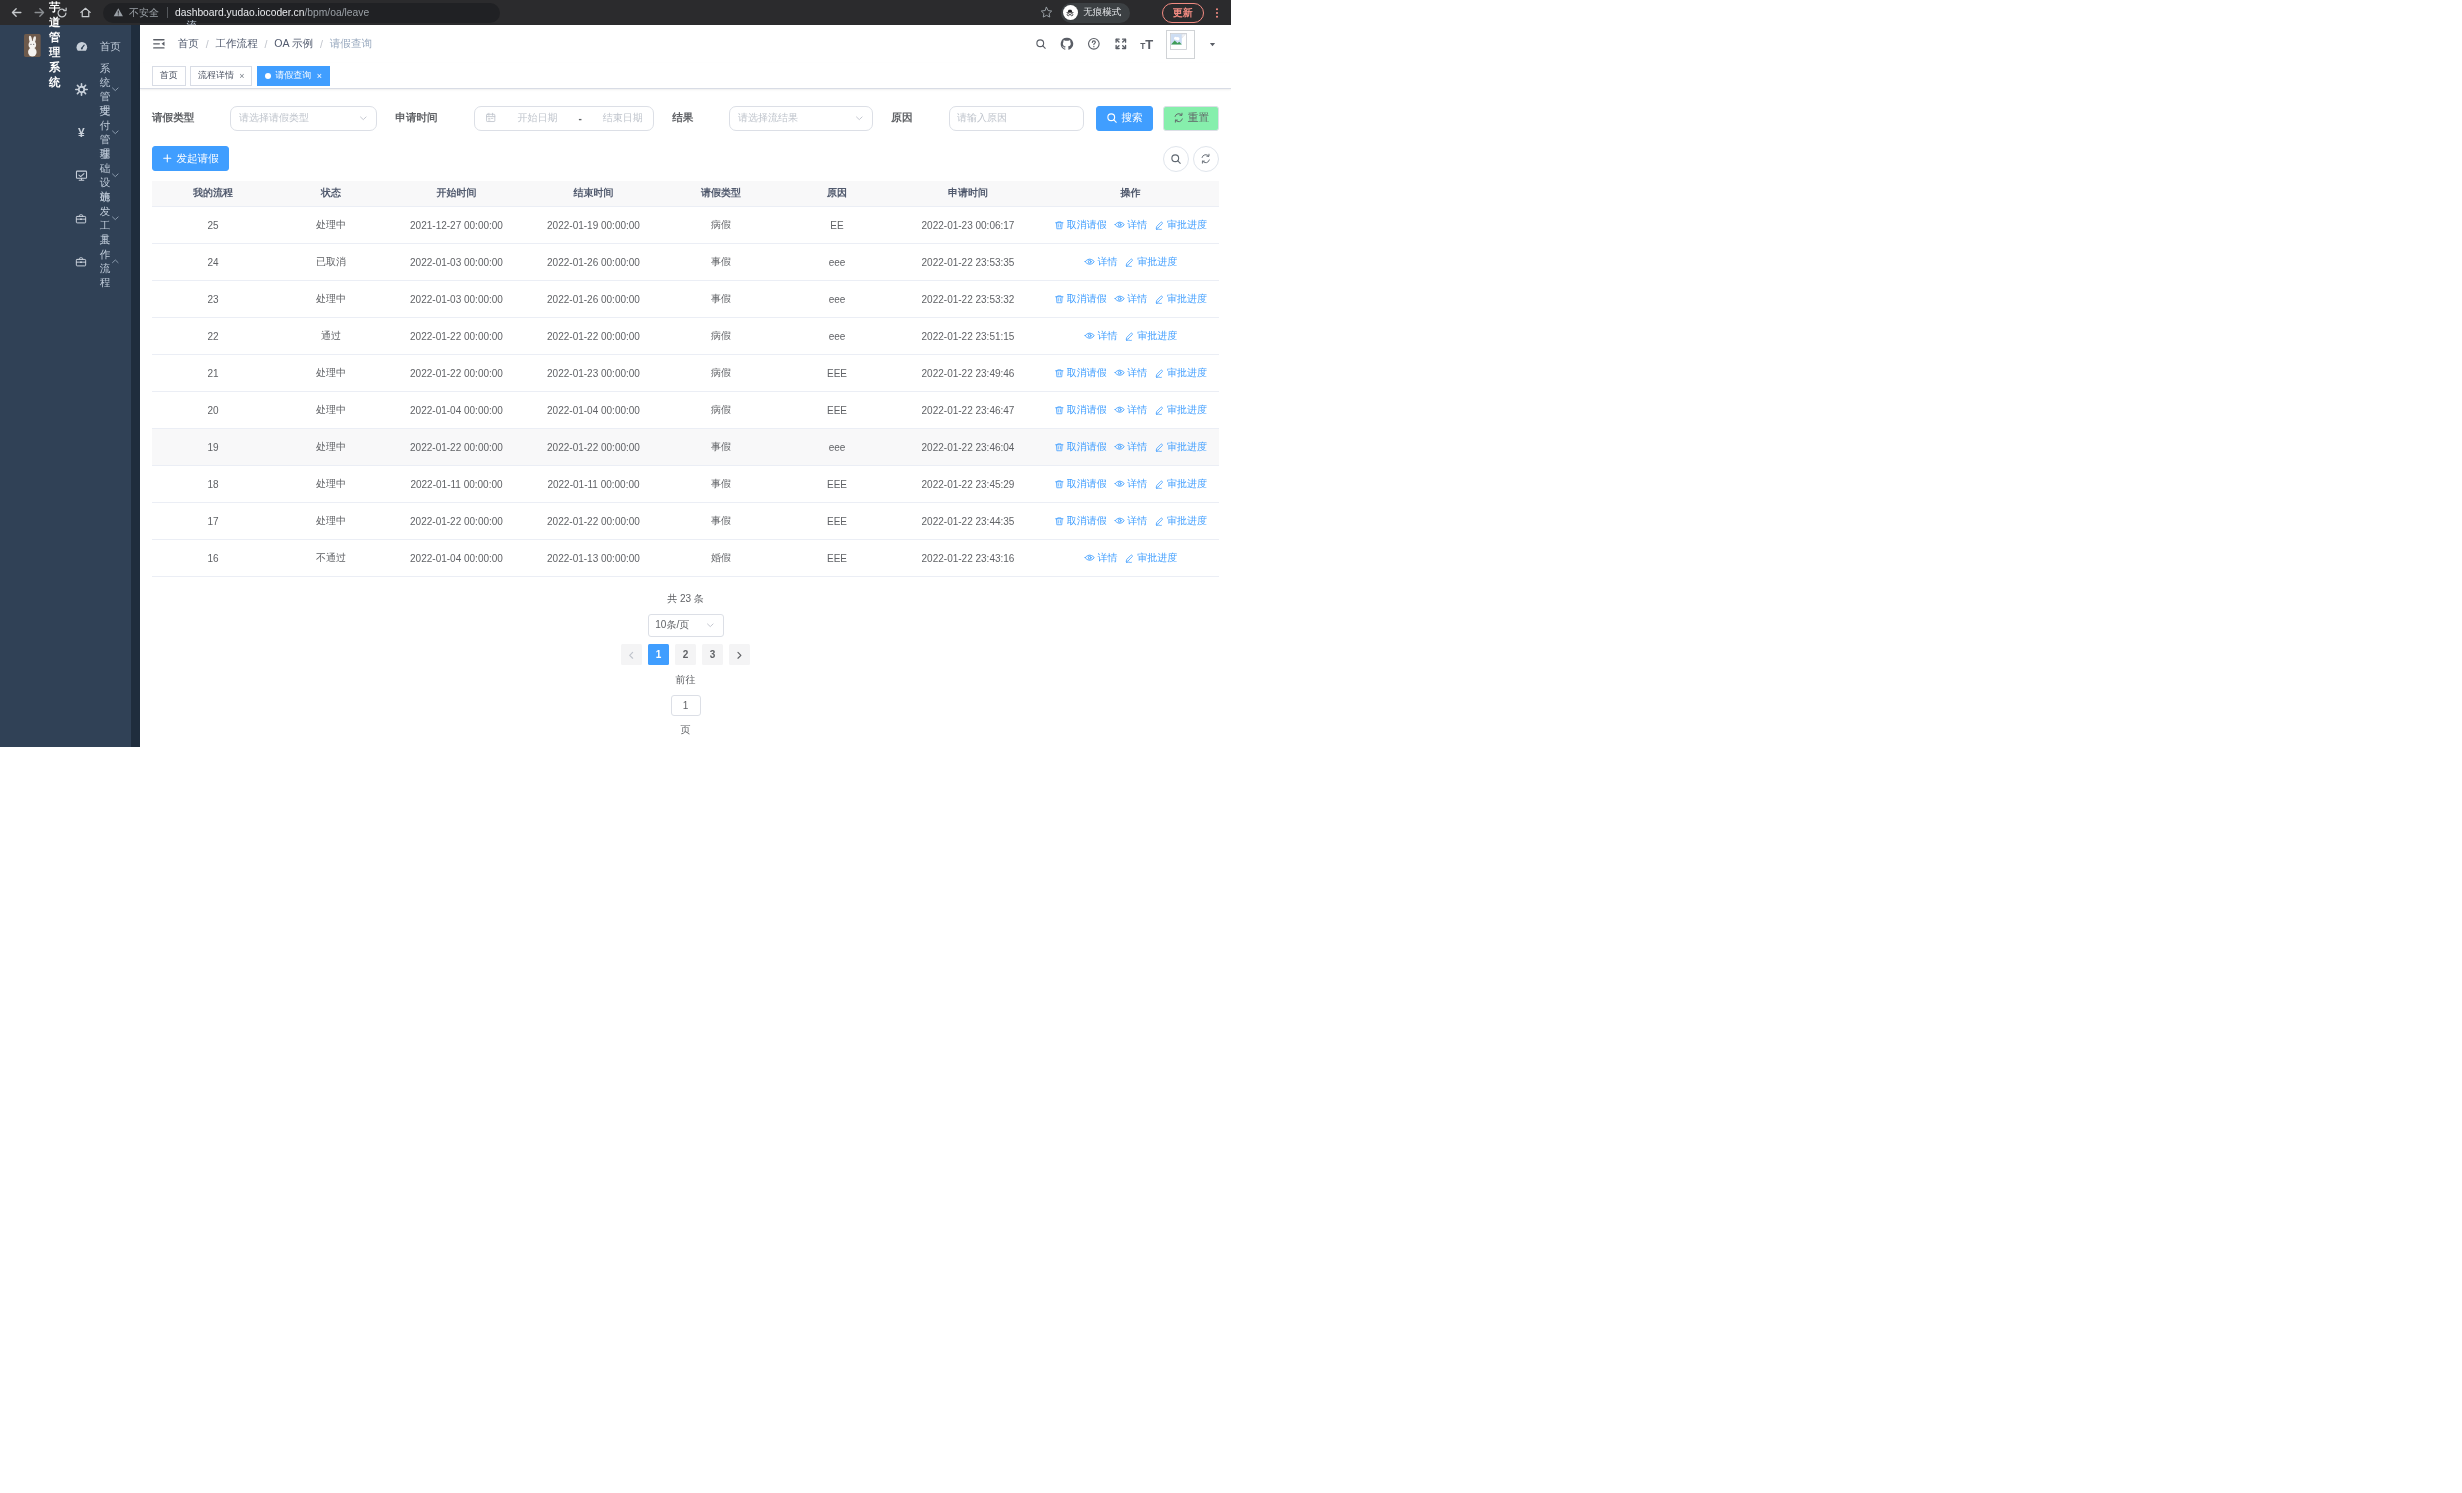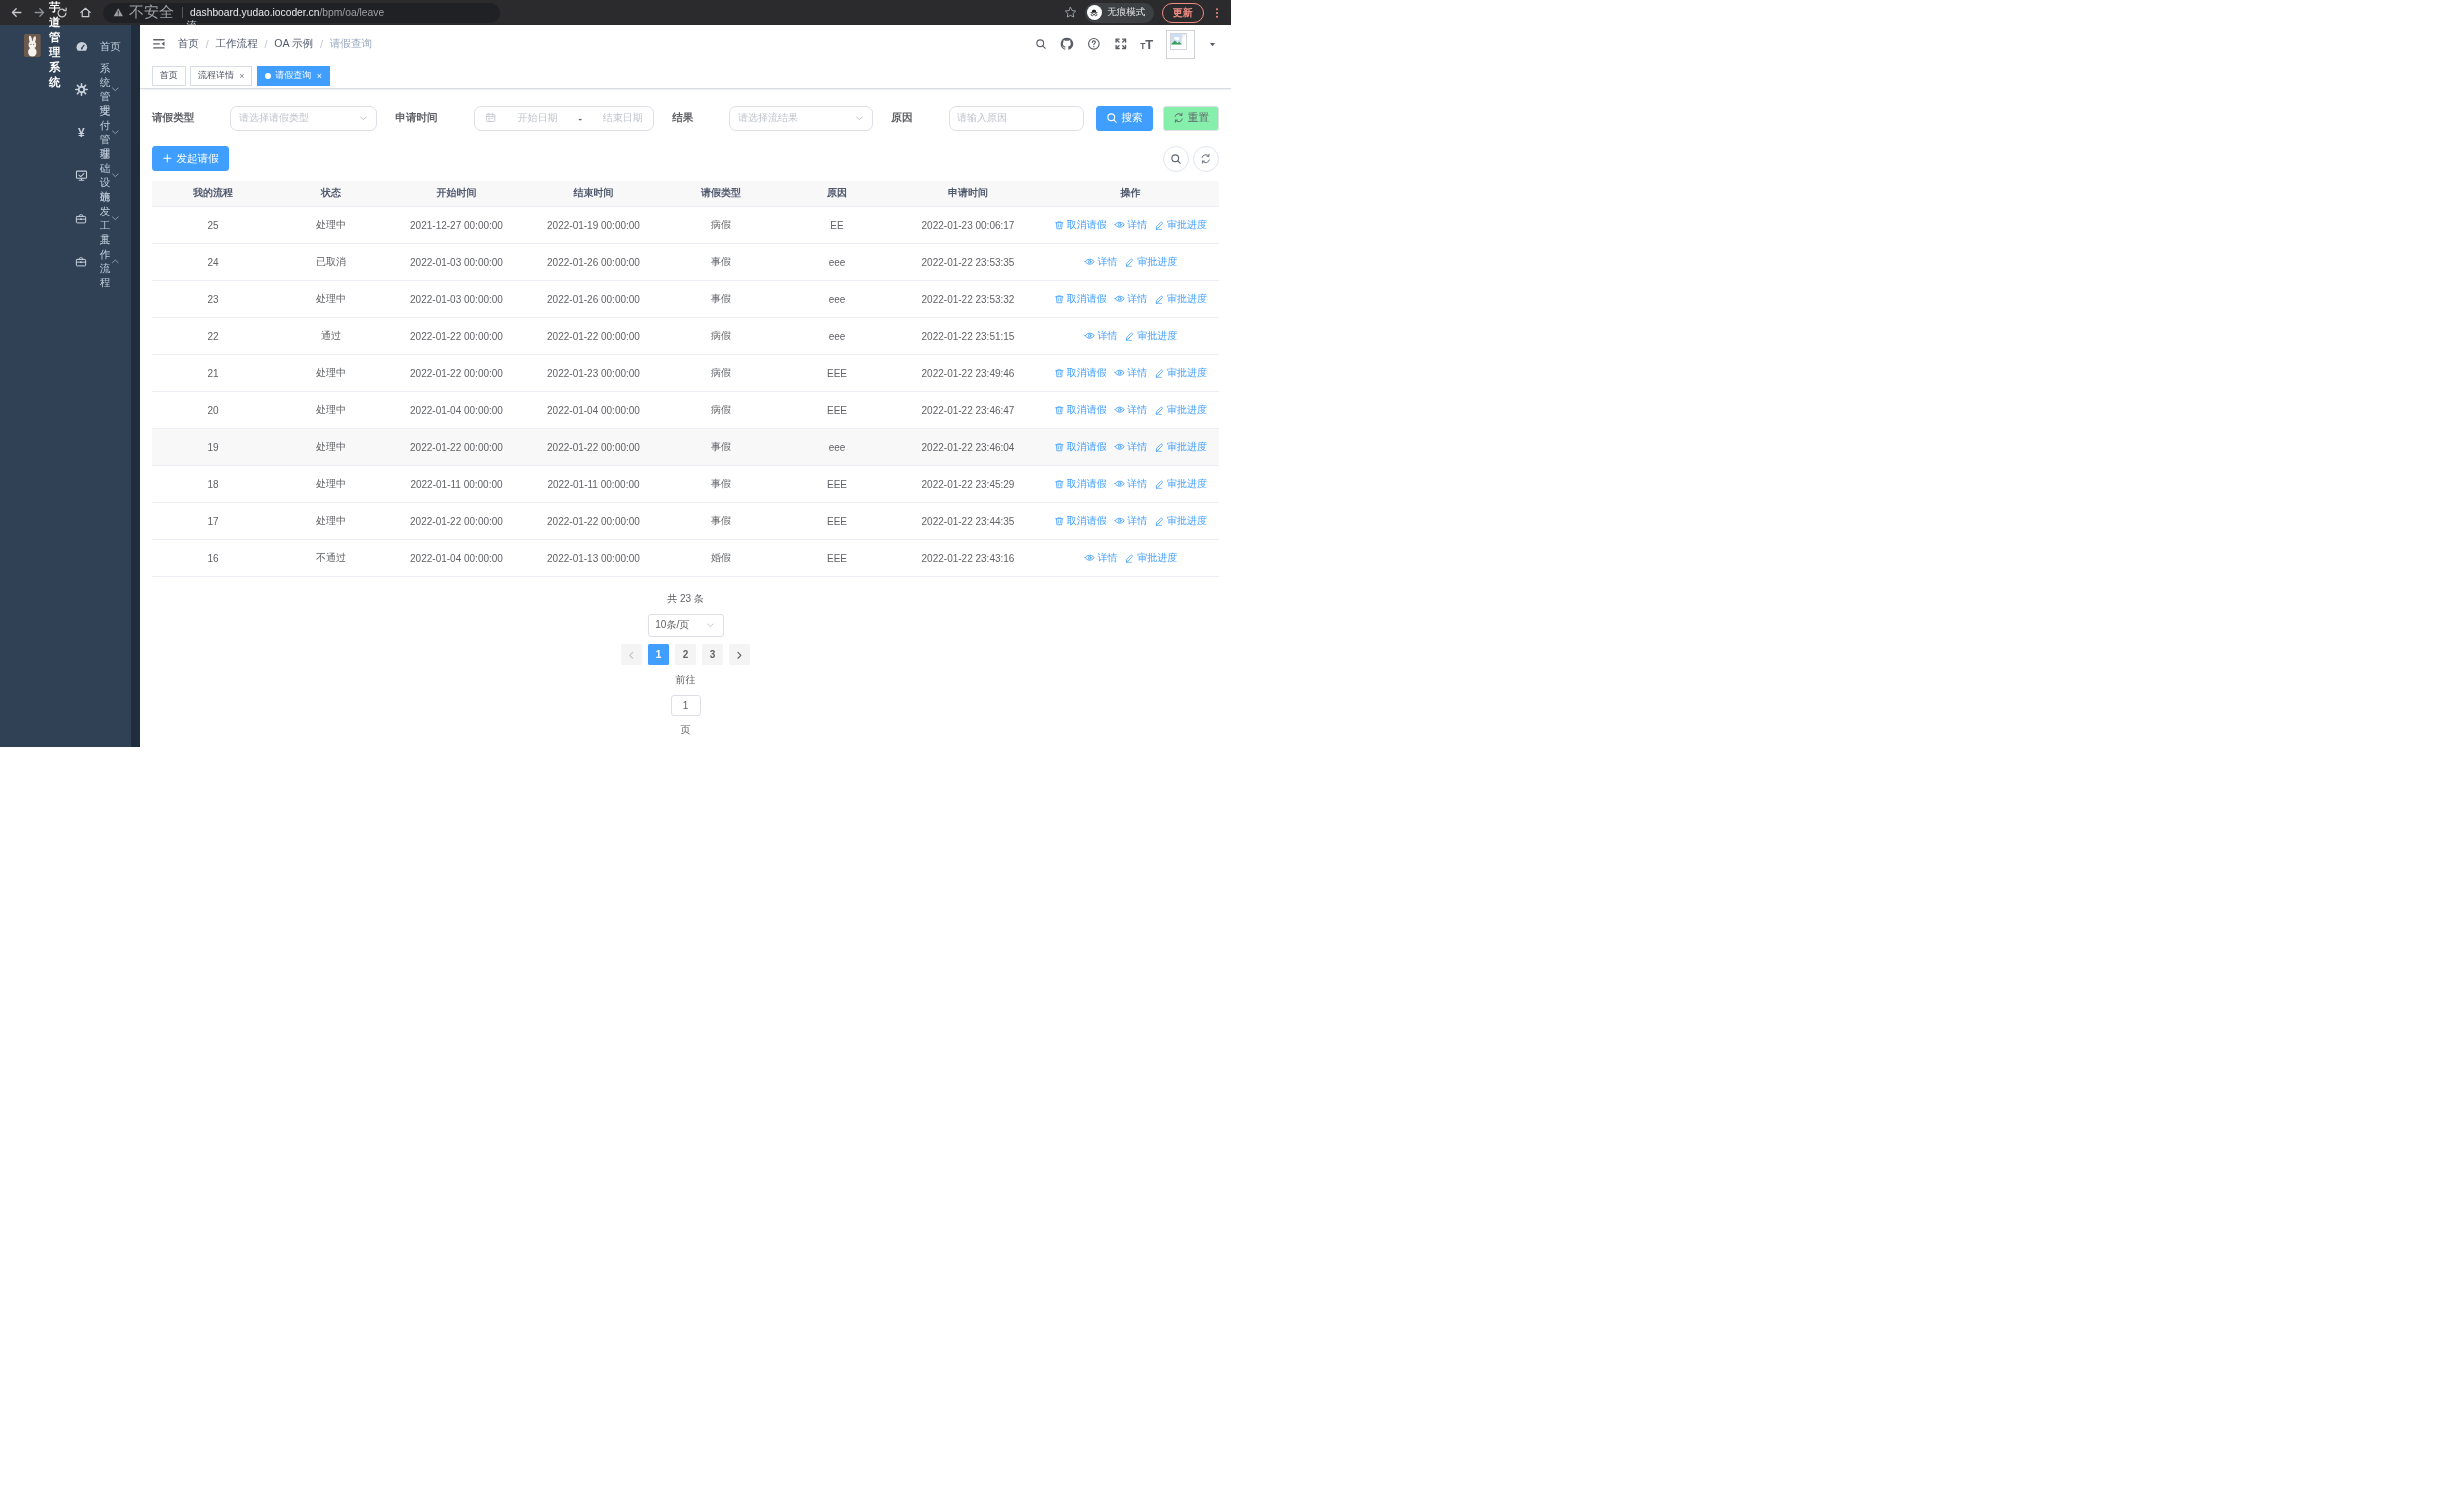--- a/index.html
+++ b/index.html
@@ -8,31 +8,31 @@
   .page { width:1231px; height:747px; position:relative; overflow:hidden; background:#fff; }
 
   .ic { display:inline-flex; align-items:center; justify-content:center; line-height:0; }
   .ic svg { display:block; }
 
   
   .browser-bar { height:25px; background:#2b2b2d; display:flex; align-items:center; padding:0 7.6px 0 4.6px; }
   .bnav { width:23px; height:21px; display:flex; align-items:center; justify-content:center; color:#c7cacd; border-radius:50%; }
   .bnav.dim { color:#8b8e92; }
   .url-pill { height:20px; width:397px; background:#202124; border-radius:10px; display:flex; align-items:center; padding:0 10.6px; margin-left:6px; }
-  .sec-txt { color:#9aa0a6; font-size:15px; margin-left:5.3px; }
+  .sec-txt { color:#9aa0a6; font-size:10px; margin-left:5.3px; }
   .url-div { width:0.8px; height:11.4px; background:#55585c; margin:0 7.6px; }
   .url-host { color:#e8eaed; font-size:10.3px; }
   .url-path { color:#9aa0a6; font-size:10.3px; }
   .b-spacer { flex:1; }
   .b-right { display:flex; align-items:center; gap:7.6px; }
   .star { color:#9aa0a6; }
   .incog { height:20px; background:#3c4043; border-radius:10px; display:flex; align-items:center; gap:5.3px; padding:0 9px 0 2.3px; }
   .incog-circle { width:15px; height:15px; background:#fff; border-radius:50%; display:flex; align-items:center; justify-content:center; color:#202124; }
   .incog-label { color:#e8eaed; font-size:9.5px; }
-  .update-btn { height:20px; border:1.5px solid #f28b82; color:#f28b82; border-radius:10.6px; padding:0 10px; font-size:10px; display:flex; align-items:center; font-weight:bold; }
+  .update-btn { height:20px; border:1.5px solid #f28b82; color:#f28b82; border-radius:10.6px; padding:0 10px; font-size:10px; display:flex; align-items:center; font-weight:bold;margin-left:24px; }
   .menu-dots { color:#f28b82; }
 
   
   .app { display:flex; height:722px; }
   .sidebar { width:140px; background:#304156; display:flex; flex-direction:row; flex-shrink:0; }
   .logo-row { height:40px; display:flex; align-items:center; padding-left:24px; gap:8.4px; }
   .logo-title { color:#fff; font-size:11.4px; font-weight:bold; letter-spacing:0.4px; }
   .m-item { height:43px; display:flex; align-items:center; padding:0 10.6px 0 13.7px; color:#bfcbd9; font-size:10.6px; cursor:pointer; }
   .m-item .mi { width:13.7px; margin-right:11.4px; color:#c8d0da; flex-shrink:0; }
   .m-arrow { margin-left:auto; color:#90a0b2; }

